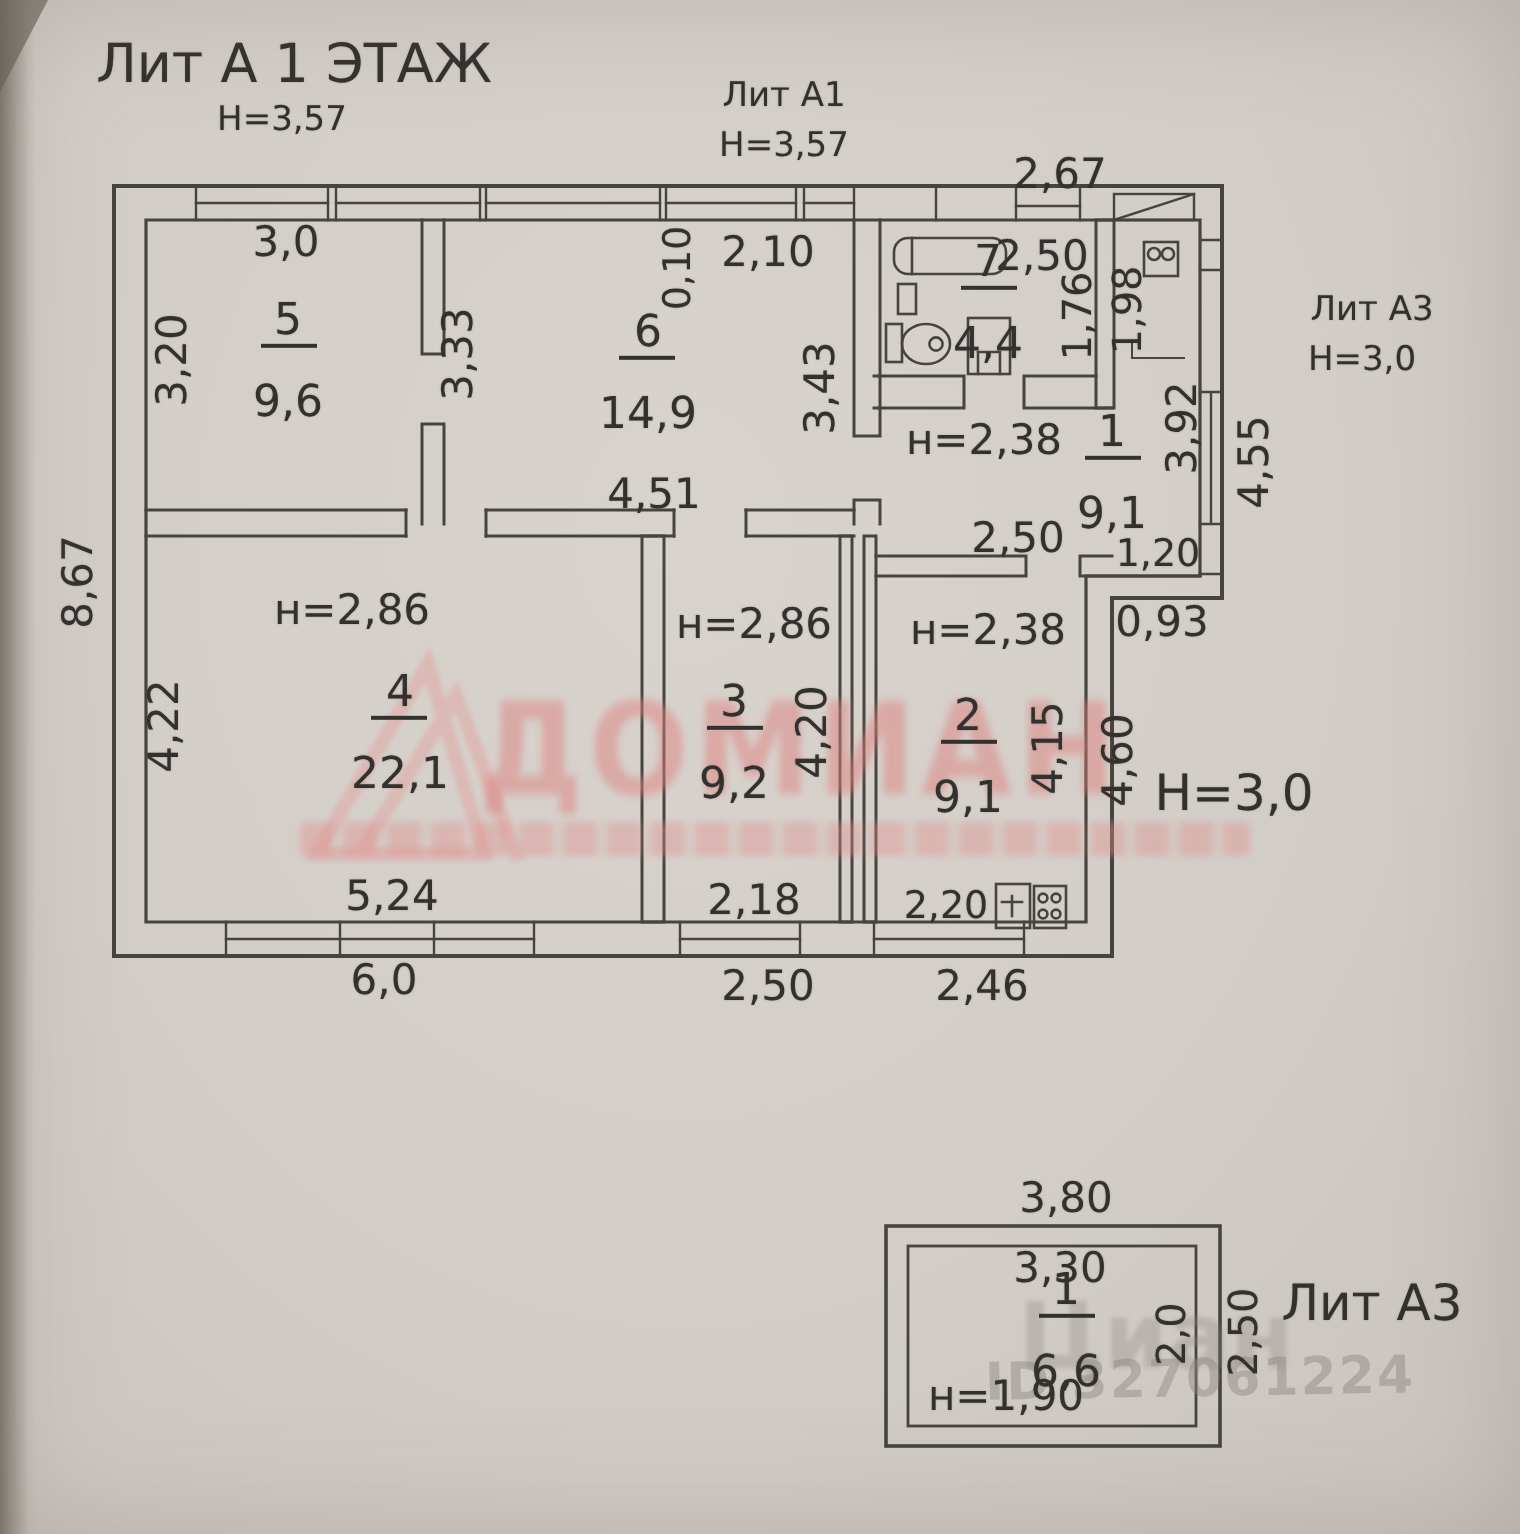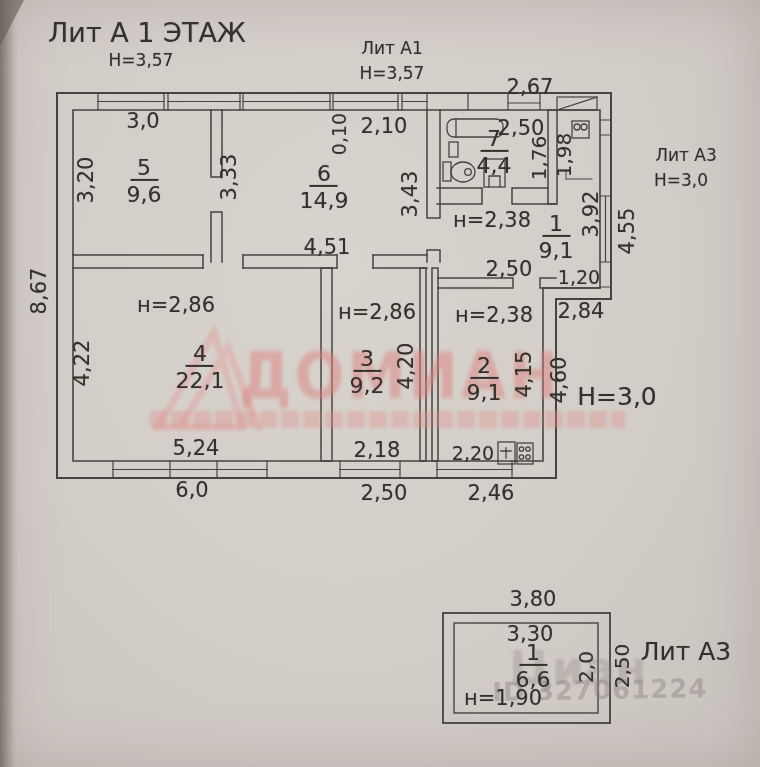--- a/index.html
+++ b/index.html
@@ -31,21 +31,21 @@
   .rot{transform:translate(-50%,-50%) rotate(-90deg);}
   .fs19{font-size:19px}.fs20{font-size:20px}.fs25{font-size:25px}
   .fs26{font-size:17px}.fs27{font-size:27px}
   .room{
     position:absolute;left:var(--x);top:var(--y);
     transform:translate(-50%,-50%);
     display:flex;flex-direction:column;align-items:center;
     font-size:22px;line-height:1.05;text-shadow:0 0 1px rgba(70,65,60,.35);
   }
   .rnum{border-bottom:2px solid #33312e;padding:0 7px;}
-  .rarea{padding-top:2px;}
+  .rarea{padding-top:16px;}
   .wm-brand{
     position:absolute;left:400px;top:376px;
     transform:translate(-50%,-50%) scaleX(.92);
     font-size:64px;font-weight:bold;letter-spacing:3px;
     color:rgba(222,130,126,.5);filter:blur(2px);white-space:nowrap;
   }
   .wm-tagline{
     position:absolute;left:150px;top:411px;width:475px;height:17px;
     background:repeating-linear-gradient(90deg,
       rgba(224,140,136,.38) 0 16px, rgba(224,140,136,.10) 16px 22px);
@@ -187,21 +187,21 @@
   <div class="lbl fs25" style="--x:617px;--y:397px">Н=3,0</div>
   <div class="lbl fs25" style="--x:686px;--y:652px">Лит А3</div>
 
   <div class="lbl" style="--x:530px;--y:87px">2,67</div>
   <div class="lbl" style="--x:143px;--y:121px">3,0</div>
   <div class="lbl" style="--x:384px;--y:126px">2,10</div>
   <div class="lbl" style="--x:521px;--y:128px">2,50</div>
   <div class="lbl" style="--x:327px;--y:247px">4,51</div>
   <div class="lbl" style="--x:509px;--y:269px">2,50</div>
   <div class="lbl fs19" style="--x:579px;--y:278px">1,20</div>
-  <div class="lbl" style="--x:581px;--y:311px">2,84</div>
+  <div class="lbl" style="--x:581px;--y:311px">0,93</div>
   <div class="lbl" style="--x:196px;--y:448px">5,24</div>
   <div class="lbl" style="--x:377px;--y:450px">2,18</div>
   <div class="lbl fs19" style="--x:473px;--y:454px">2,20</div>
   <div class="lbl" style="--x:192px;--y:490px">6,0</div>
   <div class="lbl" style="--x:384px;--y:493px">2,50</div>
   <div class="lbl" style="--x:491px;--y:493px">2,46</div>
   <div class="lbl" style="--x:533px;--y:599px">3,80</div>
   <div class="lbl" style="--x:530px;--y:634px">3,30</div>
 
   <div class="lbl rot" style="--x:39px;--y:291px">8,67</div>

